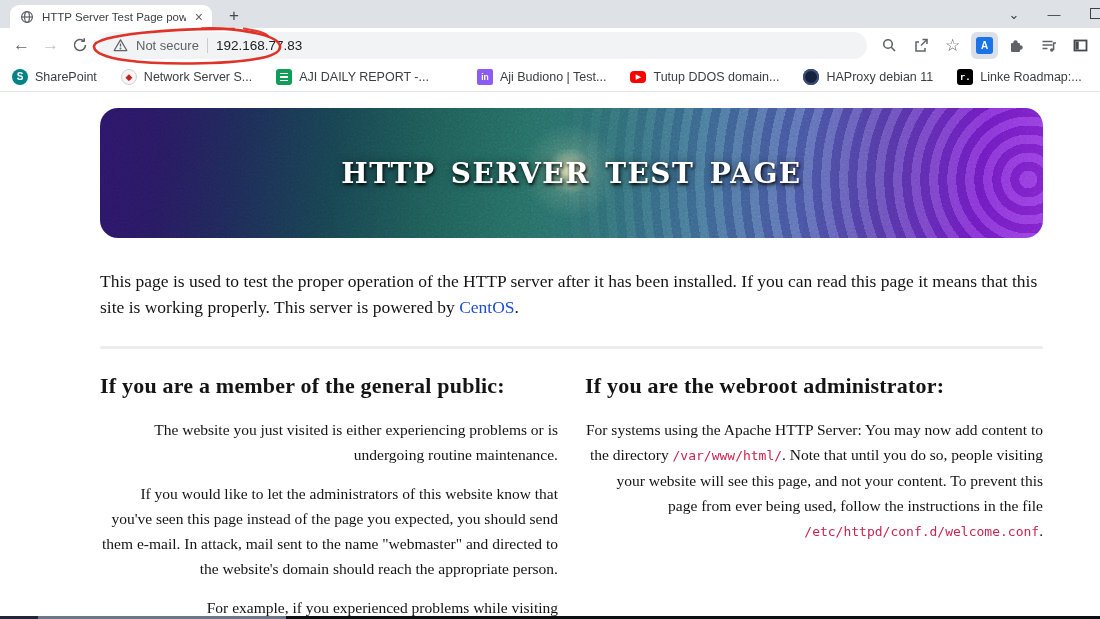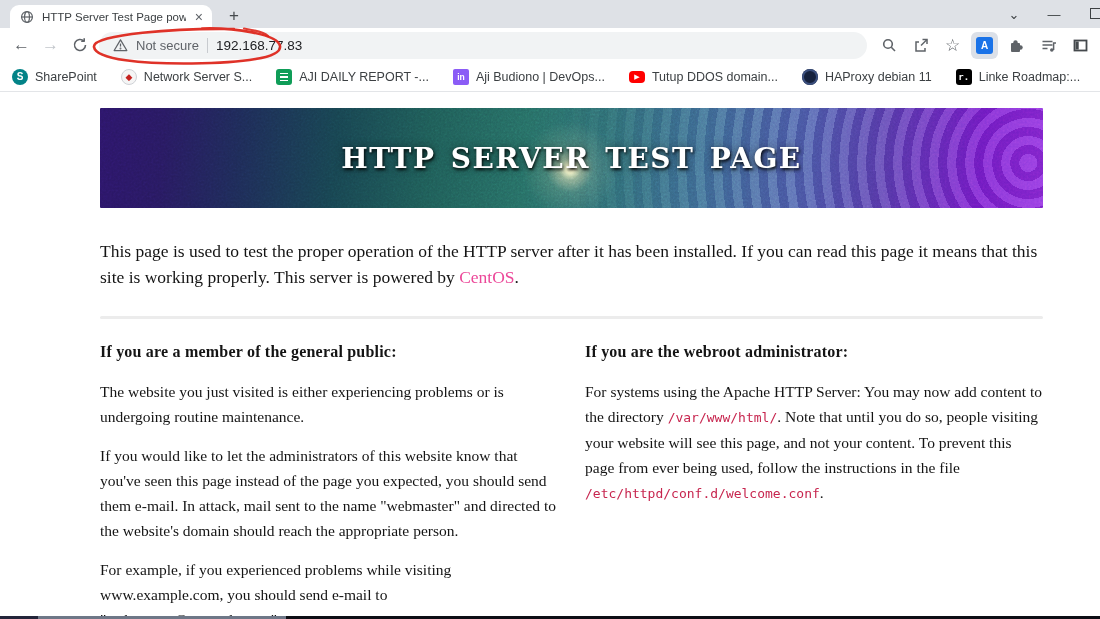--- a/index.html
+++ b/index.html
@@ -38,55 +38,55 @@
 
   .bookmarksbar { height:30px; background:#fff; border-bottom:1px solid #e3e5e8; display:flex;
                   align-items:center; padding:0 12px; gap:24px; }
   .bookmark { display:flex; align-items:center; gap:7px; font-size:12.5px; color:#3c4043; white-space:nowrap; }
   .bm-ic { width:16px; height:16px; flex:0 0 16px; display:flex; align-items:center; justify-content:center; }
   .ic-sharepoint { background:#038387; border-radius:50%; color:#fff; font-size:10px; font-weight:bold; }
   .ic-network { background:#f5f5f5; border:1px solid #cfd2d6; border-radius:50%; color:#c5221f; font-size:9px; }
   .ic-sheets { background:#0f9d58; border-radius:3px; position:relative; }
   .ic-sheets::after { content:""; position:absolute; left:4px; top:4px; right:4px; bottom:4px;
       background:repeating-linear-gradient(#fff 0 1.5px, #0f9d58 1.5px 3.5px); }
-  .ic-linkedin { background:#8b5cf6; border-radius:2px; color:#fff; font-size:8.5px; font-weight:bold; }
+  .ic-linkedin { background:#8b5cf6; border-radius:2px; color:#fff; font-size:8.5px; font-weight:bold;margin-left:24px; }
   .ic-youtube { background:#f00; border-radius:4px; height:12px; color:#fff; font-size:7px; }
   .ic-haproxy { background:#16223d; border-radius:50%; box-shadow:inset 0 0 0 2px #3b4f7d; }
   .ic-roadmap { background:#000; border-radius:3px; color:#fff; font-size:9px; font-weight:bold;
                 font-family:"DejaVu Sans Mono", monospace; }
 
   
   .annotation { position:absolute; left:84px; top:22px; width:208px; height:48px; pointer-events:none; z-index:20; }
 
   
   .page { height:527px; background:#fff; padding:16px 57px 0 100px; overflow:hidden; position:relative;
           font-family:"Liberation Serif", "DejaVu Serif", serif; color:#141414; }
-  .banner { position:relative; height:100px; border-radius:1px; overflow:hidden;
+  .banner { position:relative; height:130px; border-radius:18px; overflow:hidden;
       background:linear-gradient(95deg,#2b1566 0%,#27195e 7%,#1d2a55 15%,#17424e 25%,#1e5a55 35%,
                  #266b62 45%,#2f6e74 54%,#3e6f95 64%,#4d62ae 74%,#5b3fb3 83%,#7a1fd2 93%,#8d2ae0 100%); }
   .banner .ripples { position:absolute; right:0; top:0; bottom:0; width:52%;
       background:repeating-radial-gradient(circle at 97% 55%, rgba(255,255,255,0.10) 0 9px, rgba(30,0,70,0.14) 9px 18px);
       -webkit-mask-image:linear-gradient(to left,#000 55%,transparent);
               mask-image:linear-gradient(to left,#000 55%,transparent); }
   .banner .starburst { position:absolute; left:44%; top:6%; width:110px; height:110px;
       background:radial-gradient(circle, rgba(255,253,205,0.95) 0 5%, rgba(255,250,190,0.45) 14%,
                  rgba(255,250,190,0.12) 30%, transparent 62%); }
   .banner .noise { position:absolute; inset:0; width:100%; height:100%; opacity:0.35; mix-blend-mode:overlay; }
   .banner-title { position:absolute; inset:0; display:flex; align-items:center; justify-content:center;
       color:#fff; font-weight:bold; font-size:28px; letter-spacing:1.5px; word-spacing:4px;
       font-family:"DejaVu Serif", serif; text-shadow:1px 2px 3px rgba(0,0,0,0.85), 0 0 8px rgba(0,0,0,0.5); }
 
   .intro { margin-top:30px; font-size:17.5px; line-height:26px; }
   .divider { margin-top:26px; height:3px; background:#ececec; border:none; border-radius:2px; }
 
   .columns { display:flex; gap:27px; margin-top:24px; }
   .col { flex:1; min-width:0; }
-  .col h2 { font-size:16px; font-weight:bold; margin-bottom:18px; letter-spacing:0.2px; }
-  .col p { font-size:15.5px; line-height:25px; margin-bottom:14px; }
-  .inline-link { color:#ec4899; text-decoration:none; }
+  .col h2 { font-size:22px; font-weight:bold; margin-bottom:18px; letter-spacing:0.2px; }
+  .col p { font-size:15.5px; line-height:25px; margin-bottom:14px;text-align:right; }
+  .inline-link { color:#1d4ed8; text-decoration:none; }
   .code { font-family:"DejaVu Sans Mono", monospace; font-size:13px; color:#c7254e;margin-top:8px; }
 
   .bottom-strip { position:absolute; left:0; bottom:0; width:1100px; height:3px;
       background:linear-gradient(to right, #23253a 0 3.5%, #6e7787 3.5% 26%, #0d0e14 26% 100%); }
 
   svg.ic { display:block; }
 </style>
 </head>
 <body>
 
@@ -180,21 +180,21 @@
   <div class="bookmark">
     <span class="bm-ic ic-network">◆</span>
     <span>Network Server S...</span>
   </div>
   <div class="bookmark">
     <span class="bm-ic ic-sheets"></span>
     <span>AJI DAILY REPORT -...</span>
   </div>
   <div class="bookmark">
     <span class="bm-ic ic-linkedin">in</span>
-    <span>Aji Budiono | DevOps...</span>
+    <span>Aji Budiono | Test...</span>
   </div>
   <div class="bookmark">
     <span class="bm-ic ic-youtube">▶</span>
     <span>Tutup DDOS domain...</span>
   </div>
   <div class="bookmark">
     <span class="bm-ic ic-haproxy"></span>
     <span>HAProxy debian 11</span>
   </div>
   <div class="bookmark">

